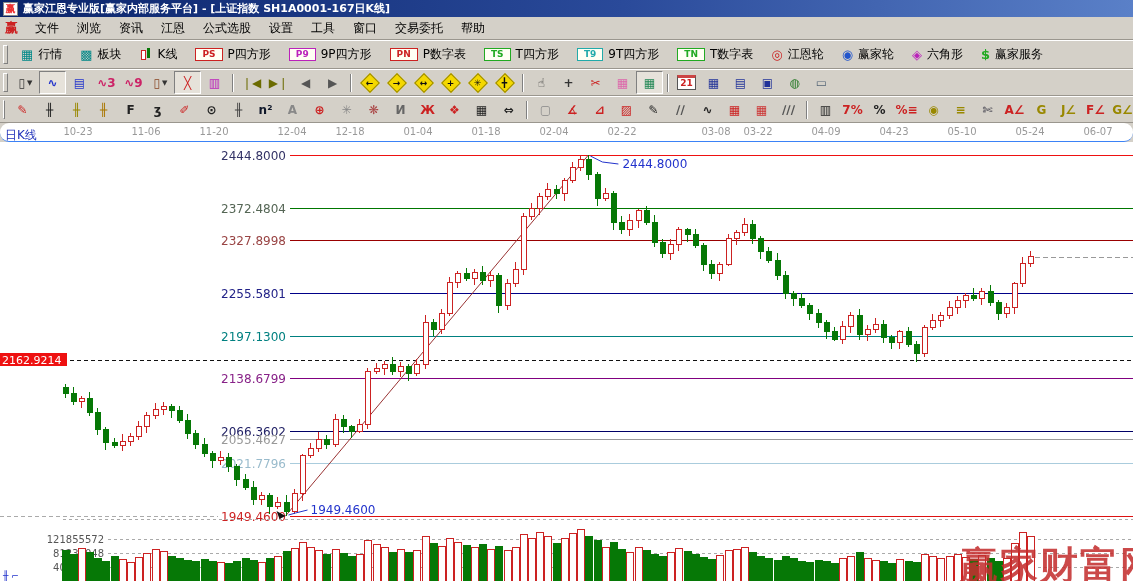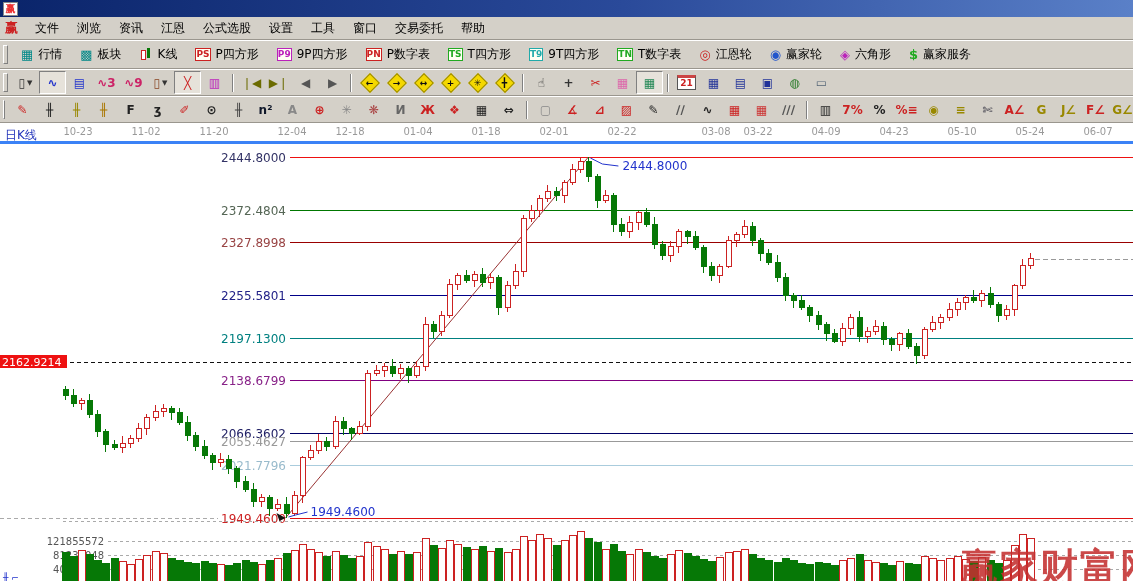--- a/index.html
+++ b/index.html
@@ -14,49 +14,50 @@
   .menu-logo{color:#cc2222;font-weight:bold;font-size:13px;padding:0 8px 0 5px;}
   .menu-item{padding:2px 9px;color:#000;cursor:default;}
   
   .toolbar{display:flex;align-items:center;background:#d4d0c8;border-top:1px solid #fff;border-bottom:1px solid #9a968e;padding-left:1px;}
   .tb1{height:27px;}
   .tb2{height:25px;}
   .tb3{height:25px;}
   .handle{width:3px;height:17px;border-left:1px solid #fff;border-top:1px solid #fff;border-right:1px solid #808080;border-bottom:1px solid #808080;margin:0 4px 0 2px;}
   .sep{width:0;height:18px;border-left:1px solid #808080;border-right:1px solid #fff;margin:0 4px;}
   .tb1-item{display:flex;align-items:center;gap:5px;padding:0 9px;font-size:12px;height:24px;cursor:default;white-space:nowrap;}
-  .boxicon{border:1px solid currentColor;font-size:9px;font-weight:bold;line-height:11px;padding:0 0;background:#fffff4;}
+  .boxicon{border:1px solid currentColor;font-size:9px;font-weight:bold;line-height:11px;padding:0 6px;background:#fffff4;}
   .roundicon{font-size:13px;line-height:13px;font-weight:bold;}
   .gridicon{font-size:13px;line-height:13px;}
   .candle-ico{position:relative;width:13px;height:15px;display:inline-block;}
   .candle-ico i{position:absolute;width:3px;}
   .candle-ico .c1{left:1px;top:3px;height:8px;background:#fff;border:1px solid #cc2222;}
   .candle-ico .c2{left:7px;top:1px;height:10px;background:#067806;}
   .tbtn{height:21px;min-width:23px;display:flex;align-items:center;justify-content:center;
     font-size:12px;font-weight:bold;cursor:default;border:1px solid transparent;white-space:nowrap;padding:0 1px;}
   .tbtn.pressed{border:1px solid #808080;border-right-color:#fff;border-bottom-color:#fff;background:#e6e2da;}
   .dd{font-size:7px;margin-left:2px;color:#333;}
   .diamond{width:12px;height:12px;background:#f4d800;border:1px solid #998800;transform:rotate(45deg);
     display:flex;align-items:center;justify-content:center;}
   .diamond span{transform:rotate(-45deg);font-size:9px;font-weight:bold;color:#111;line-height:9px;}
   .calbox{border:1px solid #555;background:#fff;color:#cc2222;font-size:9px;font-weight:bold;line-height:11px;padding:0 2px;border-top:3px solid #cc4444;}
   
-  .datebar{position:relative;height:18px;background:#fff;border-bottom:3px solid #3b82f6;font-size:10px;color:#999;}
+  .datebar{position:relative;height:18px;background:#fff;border-bottom:1px solid #3b82f6;font-size:10px;color:#999;border-radius:9px;}
   .datebar .dt{position:absolute;top:3px;transform:translateX(-50%);}
   .klabel{position:absolute;left:5px;top:4px;color:#2233bb;font-size:12px;}
   
   .chart{position:relative;height:439px;background:#ffffff;}
   .chart svg{position:absolute;left:0;top:0;}
 </style>
 </head>
 <body>
 
 <div class="window">
   <div class="titlebar">
     <span class="app-icon">赢</span>
+    <span>赢家江恩专业版[赢家内部服务平台] - [上证指数  SH1A0001-167日K线]</span>
   </div>
 
   <div class="menubar">
     <span class="menu-logo">赢</span>
   <span class="menu-item">文件</span>
       <span class="menu-item">浏览</span>
       <span class="menu-item">资讯</span>
       <span class="menu-item">江恩</span>
       <span class="menu-item">公式选股</span>
       <span class="menu-item">设置</span>
@@ -357,27 +358,27 @@
         <span class="" style="color: rgb(204, 34, 34);">F∠</span>
       </div>
       <div class="tbtn">
         <span class="" style="color: rgb(153, 136, 0);">G∠</span>
       </div>
     </div>
 
   <div class="datebar" id="datebar">
     <span class="klabel">日K线</span>
   <span class="dt" style="left: 78px;">10-23</span>
-      <span class="dt" style="left: 146px;">11-02</span>
+      <span class="dt" style="left: 146px;">11-06</span>
       <span class="dt" style="left: 214px;">11-20</span>
       <span class="dt" style="left: 292px;">12-04</span>
       <span class="dt" style="left: 350px;">12-18</span>
       <span class="dt" style="left: 418px;">01-04</span>
       <span class="dt" style="left: 486px;">01-18</span>
-      <span class="dt" style="left: 554px;">02-01</span>
+      <span class="dt" style="left: 554px;">02-04</span>
       <span class="dt" style="left: 622px;">02-22</span>
       <span class="dt" style="left: 716px;">03-08</span>
       <span class="dt" style="left: 758px;">03-22</span>
       <span class="dt" style="left: 826px;">04-09</span>
       <span class="dt" style="left: 894px;">04-23</span>
       <span class="dt" style="left: 962px;">05-10</span>
       <span class="dt" style="left: 1030px;">05-24</span>
       <span class="dt" style="left: 1098px;">06-07</span>
     </div>
 

